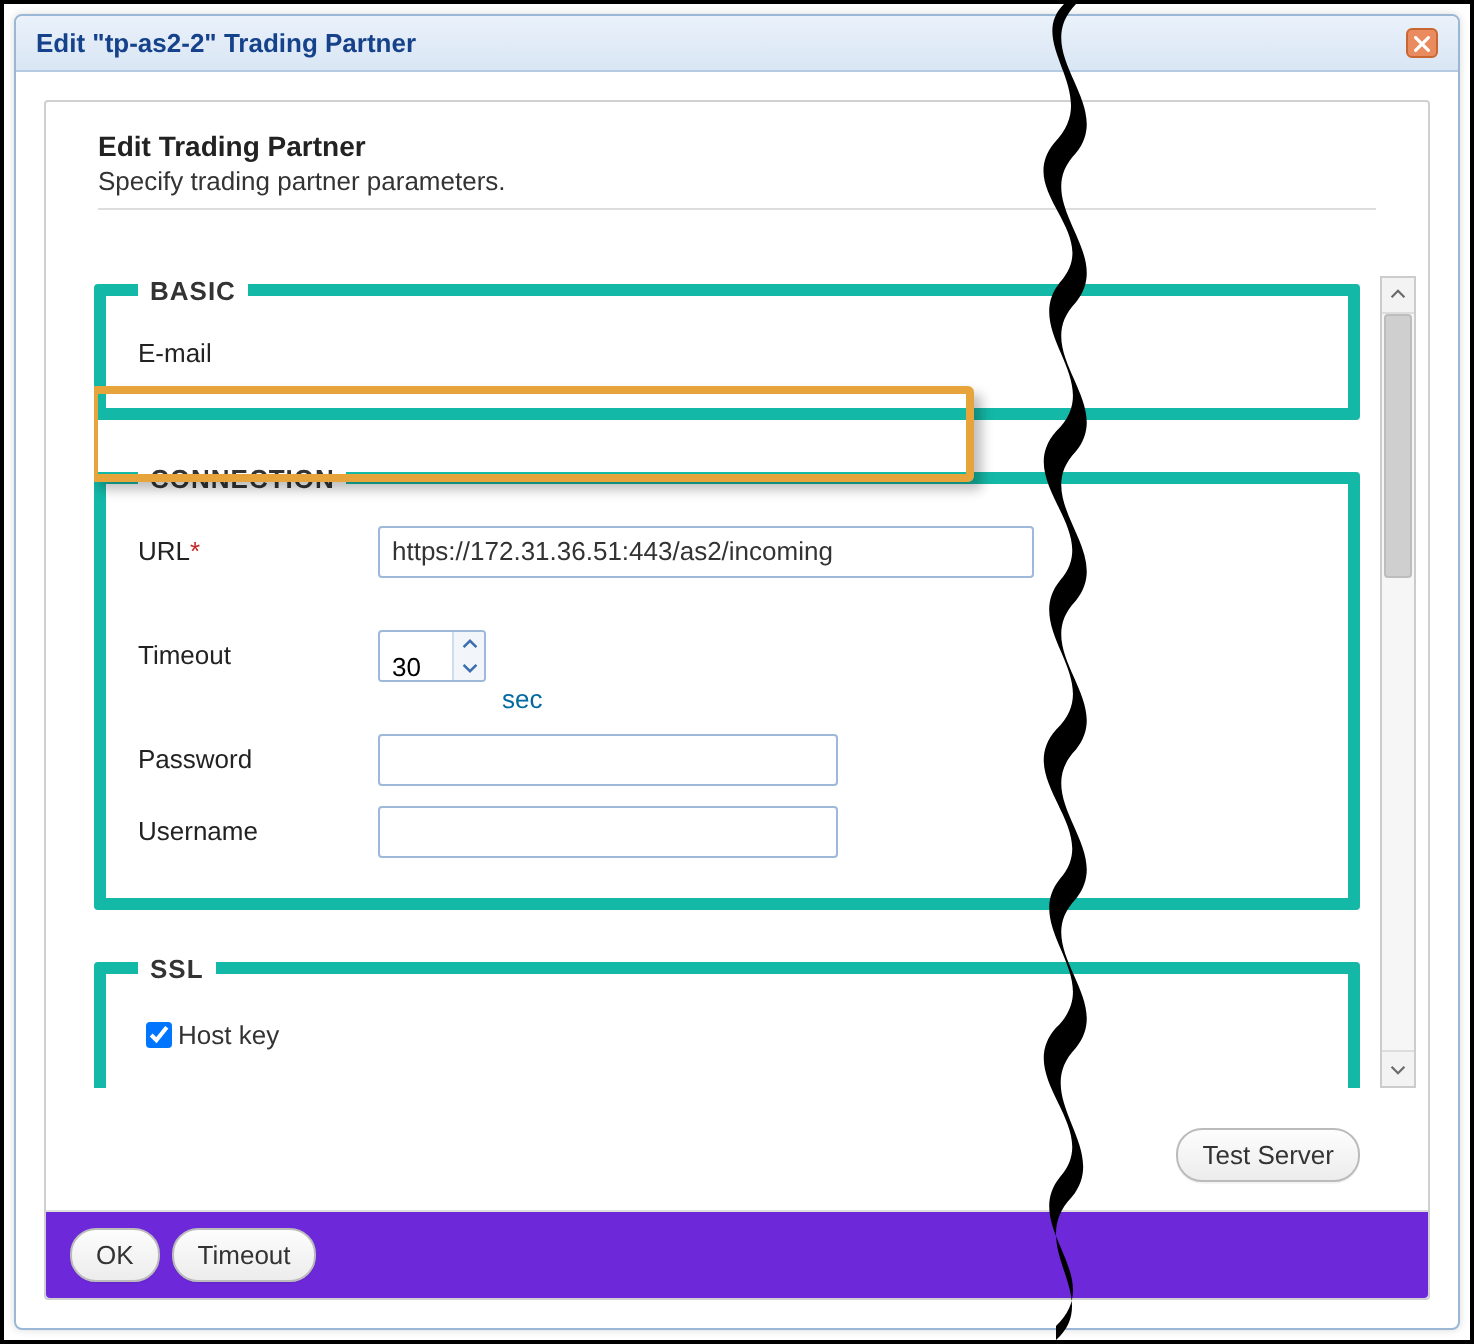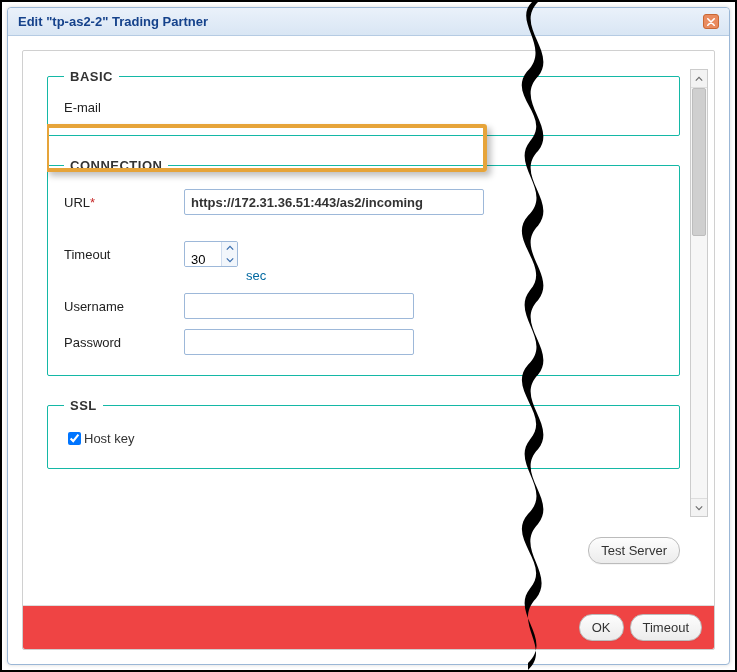--- a/index.html
+++ b/index.html
@@ -19,45 +19,45 @@
   .header-rule { border: 0; border-top: 1px solid #ddd; margin-top: 6px; }
 
   .scroll-region { flex: 1; position: relative; overflow: hidden; }
   .scroll-content { position: absolute; left: 24px; right: 34px; top: 18px; bottom: 10px; overflow: hidden; }
   .fake-scrollbar { position: absolute; right: 6px; top: 18px; bottom: 10px; width: 18px; border: 1px solid #ccc; background: #f0f0f0; display: flex; flex-direction: column; }
   .sb-arrow { height: 18px; display: flex; align-items: center; justify-content: center; background: #f3f3f3; border-bottom: 1px solid #ddd; cursor: pointer; }
   .sb-arrow.down { border-top: 1px solid #ddd; border-bottom: none; }
   .sb-track { flex: 1; position: relative; background: #f6f6f6; }
   .sb-thumb { position: absolute; left: 1px; right: 1px; top: 0; height: 36%; background: #cfcfcf; border: 1px solid #bdbdbd; border-radius: 2px; }
 
-  fieldset.group { border: 1px solid #14b8a6; border-radius: 2px; padding: 16px 16px 10px 16px; margin: 0 0 22px 0; }
+  fieldset.group { border: 6px solid #14b8a6; border-radius: 2px; padding: 16px 16px 10px 16px; margin: 0 0 22px 0; }
   fieldset.group > legend { padding: 0 6px; font-weight: bold; color: #333; letter-spacing: .5px; }
   .row { display: flex; align-items: center; margin-bottom: 10px; }
   .row label.fld { width: 120px; color: #222; }
   .req { color: #c62828; }
   .input-text { height: 26px; border: 1px solid #9db8d9; border-radius: 2px; padding: 2px 6px; font-size: 13px; color: #333; background: #fff; }
   .w-md { width: 230px; }
-  .w-lg { width: 300px; font-weight: bold; }
+  .w-lg { width: 328px; }
 
   .spinner { display: inline-flex; align-items: stretch; border: 1px solid #9db8d9; border-radius: 2px; height: 26px; overflow: hidden; background: #fff; }
   .spinner input { border: none; width: 36px; padding: 2px 6px; font-size: 13px; outline: none; text-align: left; margin-top: 11px; }
   .spin-btns { width: 16px; display: flex; flex-direction: column; border-left: 1px solid #cfdcee; }
   .spin-btn { flex: 1; display: flex; align-items: center; justify-content: center; background: #f2f6fb; cursor: pointer; }
   .spin-btn svg { width: 8px; height: 6px; }
   .unit { margin-left: 8px; color: #0369a1; margin-top: 43px; }
 
   .checkbox-row { display: flex; align-items: center; gap: 0; }
   .select { display: inline-flex; align-items: center; border: 1px solid #9db8d9; border-radius: 2px; height: 26px; background: #fff; padding: 0 6px 0 8px; gap: 10px; cursor: pointer; }
   .select .caret { width: 12px; height: 12px; display: flex; align-items: center; justify-content: center; }
 
   .highlight-box { position: absolute; border: 4px solid #e6a43a; border-radius: 3px; pointer-events: none; box-shadow: 4px 4px 6px rgba(0,0,0,0.25); }
 
   .footer-testarea { display: flex; justify-content: flex-end; padding: 10px 34px 14px 24px; }
   .btn { background: linear-gradient(#fdfdfd,#ececec); border: 1px solid #bbb; border-radius: 13px; padding: 5px 12px; font-size: 13px; color: #333; cursor: pointer; box-shadow: 0 1px 0 rgba(0,0,0,.04); }
-  .dlg-footer { border-top: 1px solid #ddd; padding: 8px 12px; display: flex; justify-content: flex-end; gap: 6px; background: #ef4444; border-bottom-left-radius: 2px; border-bottom-right-radius: 2px; margin-top: 27px; }
+  .dlg-footer { border-top: 1px solid #ddd; padding: 8px 12px; display: flex; gap: 6px; background: #6d28d9; border-bottom-left-radius: 2px; border-bottom-right-radius: 2px; }
 
   
   .tear { position: absolute; top: 0; bottom: 0; width: 80px; left: 490px; pointer-events: none; }
   .tear svg { position: absolute; top: 0; left: 0; width: 100%; height: 100%; }
 </style>
 </head>
 <body>
 
 <div class="stage">
   <div class="window">
@@ -67,20 +67,25 @@
       <div class="close-btn">
         <svg viewBox="0 0 10 10">
             <path d="M1 1 L9 9 M9 1 L1 9" stroke="#fff" stroke-width="2" stroke-linecap="round"></path>
           </svg>
       </div>
     </div>
 
     <div class="dlg-body">
       <div class="inner-panel">
 
+        <div class="header-area">
+          <div class="header-title">Edit Trading Partner</div>
+          <div class="header-subtitle">Specify trading partner parameters.</div>
+          <hr class="header-rule">
+        </div>
 
         <div class="scroll-region">
           <div class="scroll-content">
 
             <fieldset class="group">
               <legend>BASIC</legend>
               <div class="row">
                 <label class="fld">E-mail</label>
               </div>
             </fieldset>
@@ -104,26 +109,26 @@
                     <span class="spin-btn">
                       <svg viewBox="0 0 10 6">
                           <path d="M1 1 L5 5 L9 1" fill="none" stroke="#3b6fae" stroke-width="1.6"></path>
                         </svg>
                     </span>
                   </span>
                 </span>
                 <span class="unit">sec</span>
               </div>
               <div class="row">
+                <label class="fld">Password</label>
+                <input class="input-text w-md" type="password" value="" style="">
+              </div>
+              <div class="row">
                 <label class="fld">Username</label>
                 <input class="input-text w-md" type="text" value="" style="">
-              </div>
-              <div class="row">
-                <label class="fld">Password</label>
-                <input class="input-text w-md" type="password" value="" style="">
               </div>
             </fieldset>
 
             <fieldset class="group" style="margin-bottom:0;">
               <legend>SSL</legend>
               <div class="row checkbox-row">
                 <input type="checkbox" checked="" style="">
                 <span>Host key</span>
               </div>
             </fieldset>

